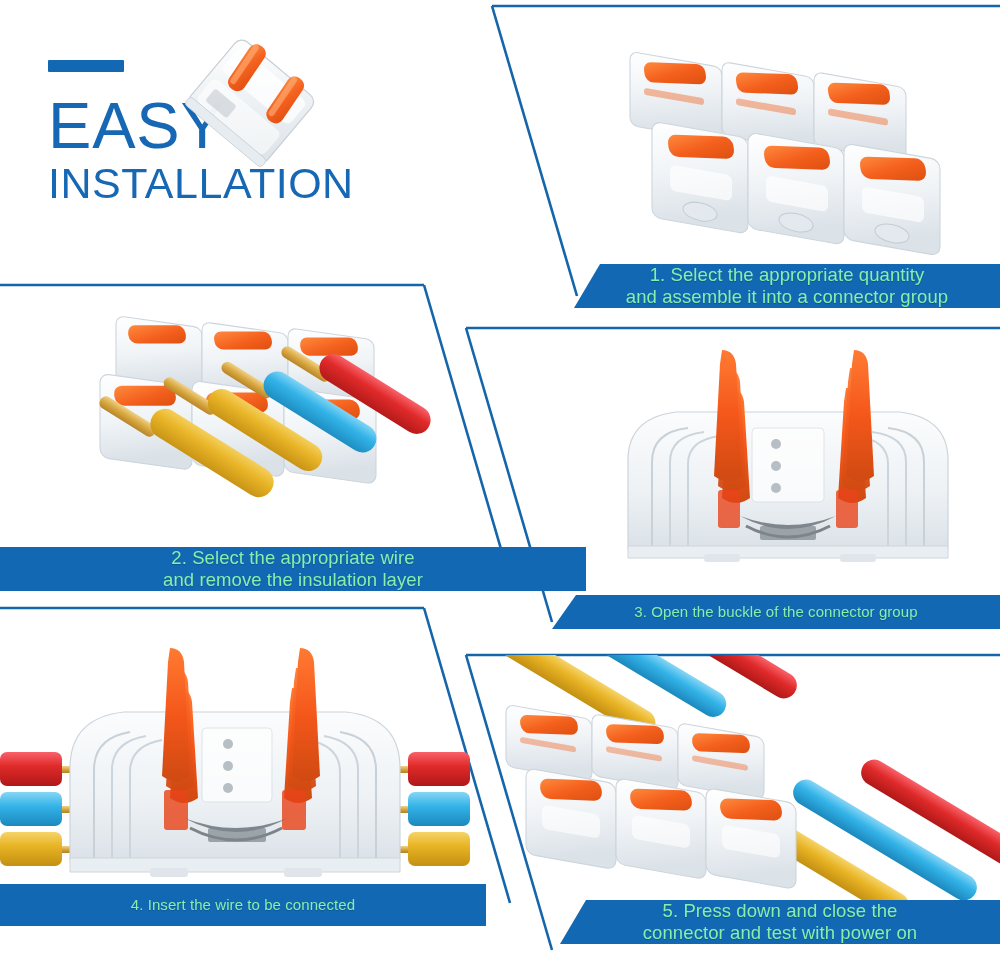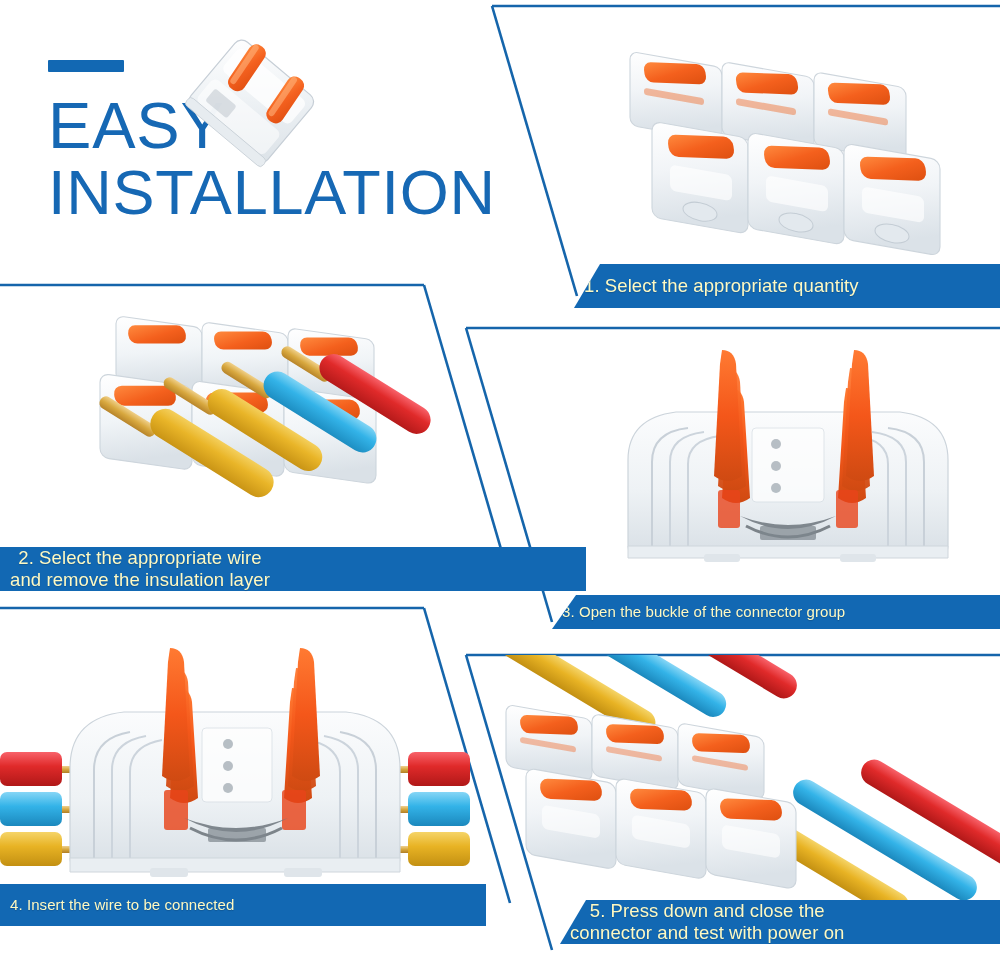--- a/index.html
+++ b/index.html
@@ -20,39 +20,39 @@
   #accent-rule{
     width:76px;height:12px;background:#1268b3;border-radius:1px;
   }
   #headline-line1,#headline-line2{
     color:#1668b4;
     letter-spacing:0.012em;
     line-height:0.98;
     white-space:nowrap;
   }
   #headline-line1{font-size:65px;margin-top:22px;}
-  #headline-line2{font-size:63px;margin-top:4px;}
+  #headline-line2{font-size:43px;margin-top:4px;}
 
   
   #hero-connector{
     left:170px;top:18px;width:160px;height:170px;
     transform:rotate(0deg);
   }
 
   
   #frame-svg{left:0;top:0;width:1000px;height:967px;pointer-events:none;}
 
   
   .photo{overflow:hidden;}
 
   
   .caption{
     background:#1268b3;
-    color:#fef9c3;
-    display:flex;align-items:center;justify-content:flex-start;
+    color:#86efac;
+    display:flex;align-items:center;justify-content:center;
     text-align:center;
     font-size:18.5px;
     line-height:1.18;
     letter-spacing:0.005em;
     text-shadow:0 1px 1px rgba(0,0,0,.18);
     box-sizing:border-box;
     padding:0 10px;
   }
   .cap-2line{font-size:18.5px;}
   .cap-1line{font-size:15px;}
@@ -162,20 +162,21 @@
           <ellipse cx="78" cy="92" rx="17" ry="9" fill="#e3e9ee" stroke="#c3ccd4" stroke-width="1"></ellipse>
           <ellipse cx="174" cy="86" rx="17" ry="9" fill="#e3e9ee" stroke="#c3ccd4" stroke-width="1"></ellipse>
           <ellipse cx="270" cy="80" rx="17" ry="9" fill="#e3e9ee" stroke="#c3ccd4" stroke-width="1"></ellipse>
         </g>
       </g>
     </svg>
   </div>
   <div class="abs caption cap-2line skew-left-1" style="left:574px;top:264px;width:426px;height:44px;">
     <div>
       <div>1. Select the appropriate quantity</div>
+      <div>and assemble it into a connector group</div>
     </div>
   </div>
 
   <div class="abs photo" style="left:50px;top:298px;width:400px;height:250px;">
     <svg width="400" height="250" viewBox="0 0 400 250">
       <defs>
         <linearGradient id="c2a" x1="0" y1="0" x2="0.3" y2="1">
           <stop offset="0" stop-color="#ffffff"></stop>
             <stop offset="0.55" stop-color="#f0f4f7"></stop>
             <stop offset="1" stop-color="#dae1e7"></stop>

